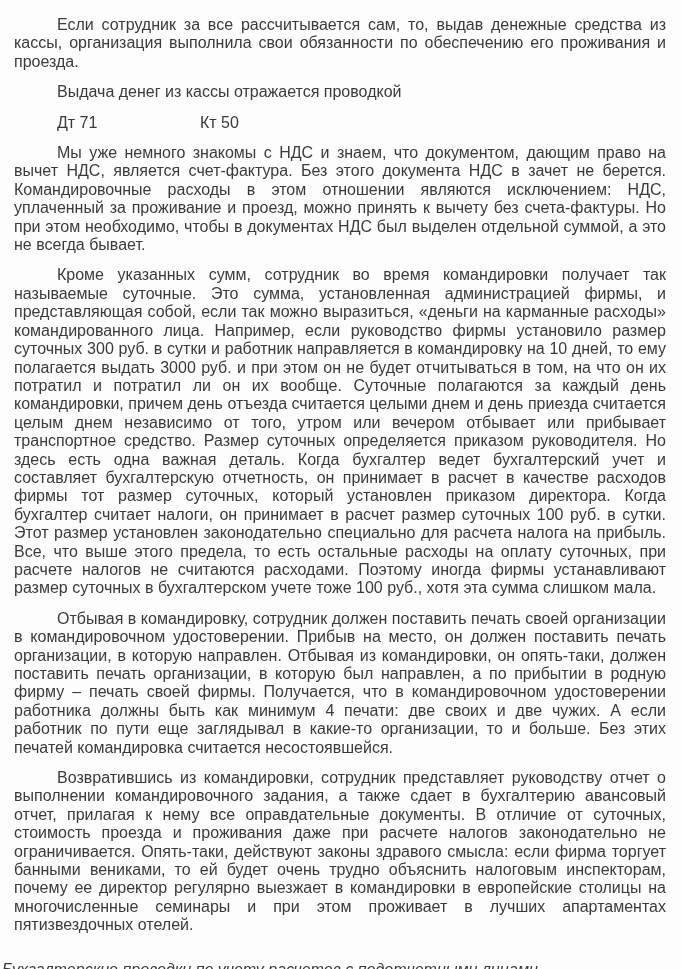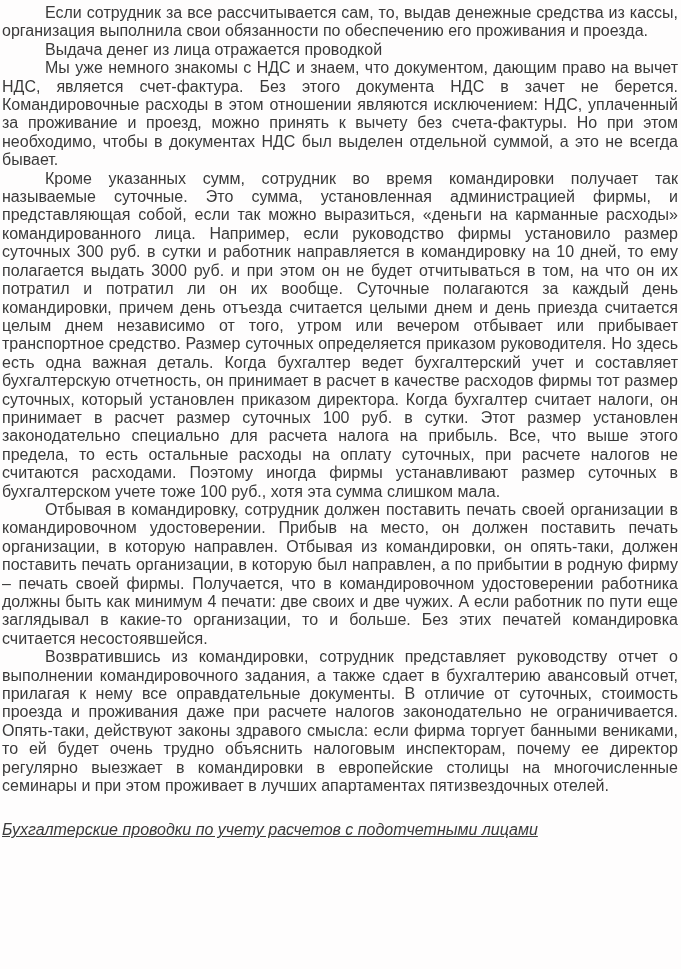--- a/index.html
+++ b/index.html
@@ -21,21 +21,21 @@
   .doc {
     box-sizing: border-box;
     width: 681px;
     padding: 4px 3px 0 2px;
     font-family: "Liberation Sans", "DejaVu Sans", sans-serif;
     font-size: 16px;
     line-height: 18.4px;
     color: #3a3a3a;
   }
   .doc p {
-    margin: 0;
+    margin: 12px;
     text-align: justify;
   }
   .doc p.left {
     text-align: left;
   }
   .doc p.indent {
     text-indent: 43px;
   }
   .doc p.posting {
     text-align: left;
@@ -58,20 +58,21 @@
   .doc b {
     font-weight: normal;
   }
 </style>
 </head>
 <body>
 
 <div class="page">
   <div class="doc" style="color: rgb(58, 58, 58);">
       <p class="indent"><span>Если сотрудник за все рассчитывается сам, то, выдав денежные средства из кассы, организация выполнила свои обязанности по обеспечению его проживания и проезда.</span></p>
-      <p class="indent left"><span>Выдача денег из лица отражается проводкой</span></p>
+      <p class="indent left"><span>Выдача денег из кассы отражается проводкой</span></p>
+      <p class="posting"><span class="debit">Дт 71</span><span class="credit">Кт 50</span></p>
       <p class="indent"><span>Мы уже немного знакомы с НДС и знаем, что документом, дающим право на вычет НДС, является счет-фактура. Без этого документа НДС в зачет не берется. Командировочные расходы в этом отношении являются исключением: НДС, уплаченный за проживание и проезд, можно принять к вычету без счета-фактуры. Но при этом необходимо, чтобы в документах НДС был выделен отдельной суммой, а это не всегда бывает.</span></p>
       <p class="indent"><span>Кроме указанных сумм, сотрудник во время командировки получает так называемые </span><b>суточные</b><span>. Это сумма, установленная администрацией фирмы, и представляющая собой, если так можно выразиться, «деньги на карманные расходы» командированного лица. Например, если руководство фирмы установило размер суточных 300 руб. в сутки и работник направляется в командировку на 10 дней, то ему полагается выдать 3000 руб. и при этом он не будет отчитываться в том, на что он их потратил и потратил ли он их вообще. Суточные полагаются за каждый день командировки, причем день отъезда считается целыми днем и день приезда считается целым днем независимо от того, утром или вечером отбывает или прибывает транспортное средство. Размер суточных определяется приказом руководителя. Но здесь есть одна важная деталь. Когда бухгалтер ведет бухгалтерский учет и составляет бухгалтерскую отчетность, он принимает в расчет в качестве расходов фирмы тот размер суточных, который установлен приказом директора. Когда бухгалтер считает налоги, он принимает в расчет </span><b>размер суточных 100 руб. в сутки.</b><span> Этот размер установлен законодательно специально для расчета налога на прибыль. Все, что выше этого предела, то есть остальные расходы на оплату суточных, при расчете налогов не считаются расходами. Поэтому иногда фирмы устанавливают размер суточных в бухгалтерском учете тоже 100 руб., хотя эта сумма слишком мала.</span></p>
       <p class="indent"><span>Отбывая в командировку, сотрудник должен поставить печать своей организации в командировочном удостоверении. Прибыв на место, он должен поставить печать организации, в которую направлен. Отбывая из командировки, он опять-таки, должен поставить печать организации, в которую был направлен, а по прибытии в родную фирму – печать своей фирмы. Получается, что в командировочном удостоверении работника должны быть как минимум 4 печати: две своих и две чужих. А если работник по пути еще заглядывал в какие-то организации, то и больше. Без этих печатей командировка считается несостоявшейся.</span></p>
       <p class="indent"><span>Возвратившись из командировки, сотрудник представляет руководству отчет о выполнении командировочного задания, а также сдает в бухгалтерию авансовый отчет, прилагая к нему все оправдательные документы. В отличие от суточных, стоимость проезда и проживания даже при расчете налогов законодательно не ограничивается. Опять-таки, действуют законы здравого смысла: если фирма торгует банными вениками, то ей будет очень трудно объяснить налоговым инспекторам, почему ее директор регулярно выезжает в командировки в европейские столицы на многочисленные семинары и при этом проживает в лучших апартаментах пятизвездочных отелей.</span></p>
       <h2><span>Бухгалтерские проводки по учету расчетов с подотчетными лицами</span></h2>
     </div>
 </div>
 
 </body></html>

